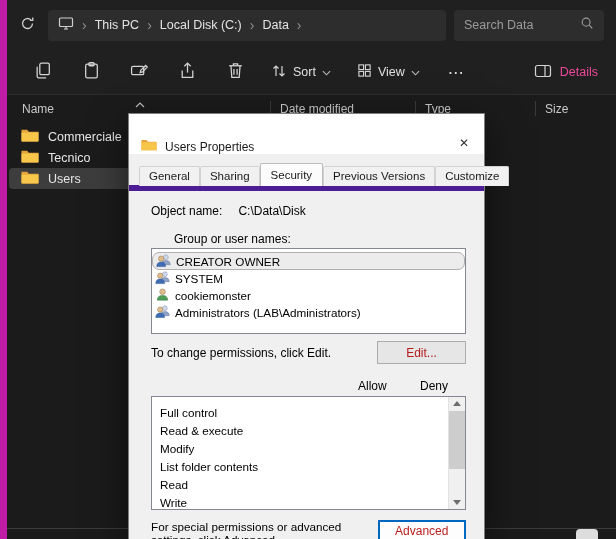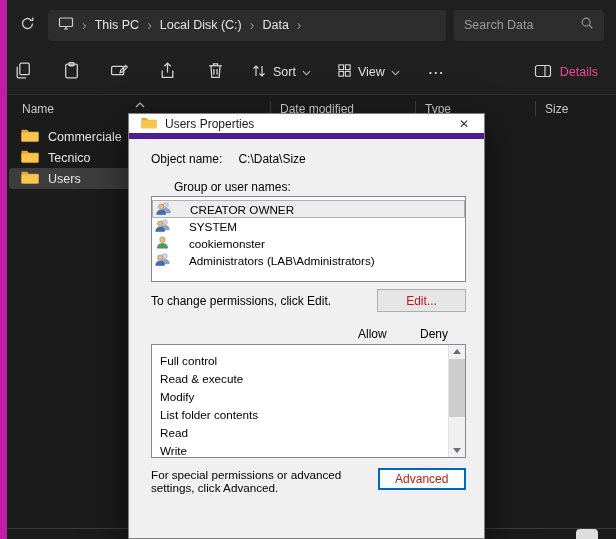--- a/index.html
+++ b/index.html
@@ -12,21 +12,21 @@
   
   .topbar { position:absolute; top:0; left:7px; right:0; height:50px; background:#202020; display:flex; align-items:center; }
   .refresh-btn { width:26px; height:26px; margin-left:7px; display:flex; align-items:center; justify-content:center; border-radius:4px; cursor:pointer; }
   .addressbar { margin-left:8px; width:398px; height:31px; background:#2d2d2d; border-radius:4px; display:flex; align-items:center; padding:0 10px; gap:8px; cursor:pointer; }
   .crumb { color:#e4e4e4; font-size:12.5px; white-space:nowrap; }
   .sep { color:#8f8f8f; font-size:14px; line-height:1; }
   .searchbox { flex:1; margin:0 12px 0 8px; height:31px; background:#2d2d2d; border-radius:4px; display:flex; align-items:center; justify-content:space-between; padding:0 10px; cursor:text;gap:13px; }
   .search-placeholder { color:#9b9b9b; font-size:12.5px; }
 
   
-  .toolbar { position:absolute; top:50px; left:7px; right:0; height:45px; background:#202020; border-bottom:1px solid #2e2e2e; display:flex; align-items:center; padding-left:4px; }
+  .toolbar { position:absolute; top:50px; left:7px; right:0; height:45px; background:#202020; border-bottom:1px solid #2e2e2e; display:flex; align-items:center; padding-left:24px; }
   .tool-icon { width:24px; height:24px; display:flex; align-items:center; justify-content:center; margin-right:24px; border-radius:4px; cursor:pointer; }
   .dd-group { display:flex; align-items:center; gap:6px; margin-right:26px; color:#e0e0e0; font-size:12.5px; cursor:pointer; }
   .more-btn { color:#e0e0e0; font-size:16px; letter-spacing:1px; cursor:pointer; margin-left:2px; }
   .toolbar-spacer { flex:1; }
   .details-btn { display:flex; align-items:center; gap:8px; color:#ec4899; font-size:12.5px; margin-right:18px; cursor:pointer; }
 
   
   .colheader { position:absolute; top:96px; left:7px; right:0; height:26px; color:#c9c9c9; font-size:12px; }
   .col-name      { position:absolute; left:15px;  top:6px; }
   .col-caret     { position:absolute; left:128px; top:1px; }
@@ -39,33 +39,33 @@
   .filelist { position:absolute; top:126px; left:9px; width:300px; z-index:1; }
   .filerow { height:21px; display:flex; align-items:center; gap:9px; padding-left:12px; border-radius:4px; color:#e6e6e6; font-size:12.5px; cursor:pointer; }
   .filerow.selected { background:#3d3d3d; width:262px; }
 
   
   .statusbar { position:absolute; left:7px; right:0; bottom:0; height:11px; background:#1b1b1b; border-top:1px solid #3c3c3c; z-index:3; }
   .corner-chip { position:absolute; right:18px; bottom:0; width:22px; height:10px; background:#dddddd; border-radius:4px 4px 0 0; z-index:4; }
 
   
   .dialog { position:absolute; left:128px; top:113px; width:357px; height:426px; background:#f0f0f0; border:1px solid #7e7e7e; box-shadow:0 14px 36px rgba(0,0,0,0.55); z-index:10; font-size:12px; color:#000; }
-  .dlg-titlebar { height:19px; background:#ffffff; display:flex; align-items:center; padding:0 8px 0 12px; gap:8px; }
+  .dlg-titlebar { height:40px; background:#ffffff; display:flex; align-items:flex-end; padding:0 8px 0 12px; gap:8px; }
   .dlg-title { font-size:12px; color:#1a1a1a; }
   .dlg-close { margin-left:auto; width:24px; height:22px; display:flex; align-items:center; justify-content:center; font-size:12px; color:#333; cursor:pointer; }
   .dlg-tabs { display:flex; align-items:flex-end; padding:8px 0 0 10px; background:#f0f0f0; position:relative; z-index:2; }
   .dlg-tab { font-size:11.5px; color:#1a1a1a; padding:3px 9px 4px; background:#f1f1f1; border:1px solid #d2d2d2; border-bottom:none; border-radius:2px 2px 0 0; position:relative; top:1px; cursor:pointer; white-space:nowrap; }
   .dlg-tab.active { background:#fcfcfc; border-color:#bcbcbc; padding:5px 10px 5px; z-index:3; }
   .dlg-content { border-top:6px solid #4c1d95; background:#f0f0f0; height:365px; padding:6px 18px 0 22px; position:relative; }
 
   .object-row { display:flex; gap:16px; margin-top:7px; }
   .group-label { margin-top:14px;margin-left:23px; }
 
   .userlist { margin-top:2px; height:86px; background:#ffffff; border:1px solid #828790; padding-top:3px; overflow:hidden; }
-  .userrow { height:17px; display:flex; align-items:center; gap:19px; padding:0 2px 0 3px; font-size:11.7px; cursor:pointer; }
+  .userrow { height:17px; display:flex; align-items:center; gap:5px; padding:0 2px 0 3px; font-size:11.7px; cursor:pointer;border-radius:7px; }
   .userrow.selected { background:#ececec; border:1px solid #b0b0b0; height:18px; }
 
   .edit-row { margin-top:7px; display:flex; align-items:center; justify-content:space-between; }
   .btn { width:89px; height:23px; background:#e6e6e6; border:1px solid #acacac; font-size:12px; font-family:"Liberation Sans", sans-serif; color:#b91c1c; cursor:pointer; }
   .btn.advanced { background:#fdfdfd; border:1px solid #0067c0; box-shadow:inset 0 0 0 1px #0067c0; height:22px; }
 
   .perm-header { margin-top:3px; position:relative; height:26px; }
   .perm-label { width:170px; line-height:13px; }
   .allow-label { position:absolute; left:207px; bottom:0; }
   .deny-label  { position:absolute; left:269px; bottom:0; }
@@ -271,26 +271,33 @@
           <path d="M0.5,1.8 h5.6 l1.8,2 h9.6 v9.7 h-17 z" fill="#e5a33c"></path>
           <path d="M0.5,4.6 h17 v8 a1,1 0 0 1 -1,1 h-15 a1,1 0 0 1 -1,-1 z" fill="#f7c64b"></path>
         </svg>
       </span>
       <span class="dlg-title">Users Properties</span>
       <span class="dlg-close">
           <span>✕</span>
         </span>
     </div>
 
+    <div class="dlg-tabs">
+      <div class="dlg-tab">General</div>
+      <div class="dlg-tab">Sharing</div>
+      <div class="dlg-tab active">Security</div>
+      <div class="dlg-tab">Previous Versions</div>
+      <div class="dlg-tab">Customize</div>
+    </div>
 
     <div class="dlg-content">
 
       <div class="object-row">
         <span>Object name:</span>
-        <span>C:\Data\Size</span>
+        <span>C:\Data\Disk</span>
       </div>
 
       <div class="group-label">Group or user names:</div>
 
       <div class="userlist">
         <div class="userrow selected">
           <span>
             <svg viewBox="0 0 16 16" width="15" height="15">
               <circle cx="10.5" cy="4.5" r="2.6" fill="#cfd8ea" stroke="#7d8aa5" stroke-width="0.5"></circle>
               <path d="M5.8,12.5 q0,-4.4 4.7,-4.4 q4.7,0 4.7,4.4 z" fill="#8fa3c8" stroke="#5f7299" stroke-width="0.5"></path>

